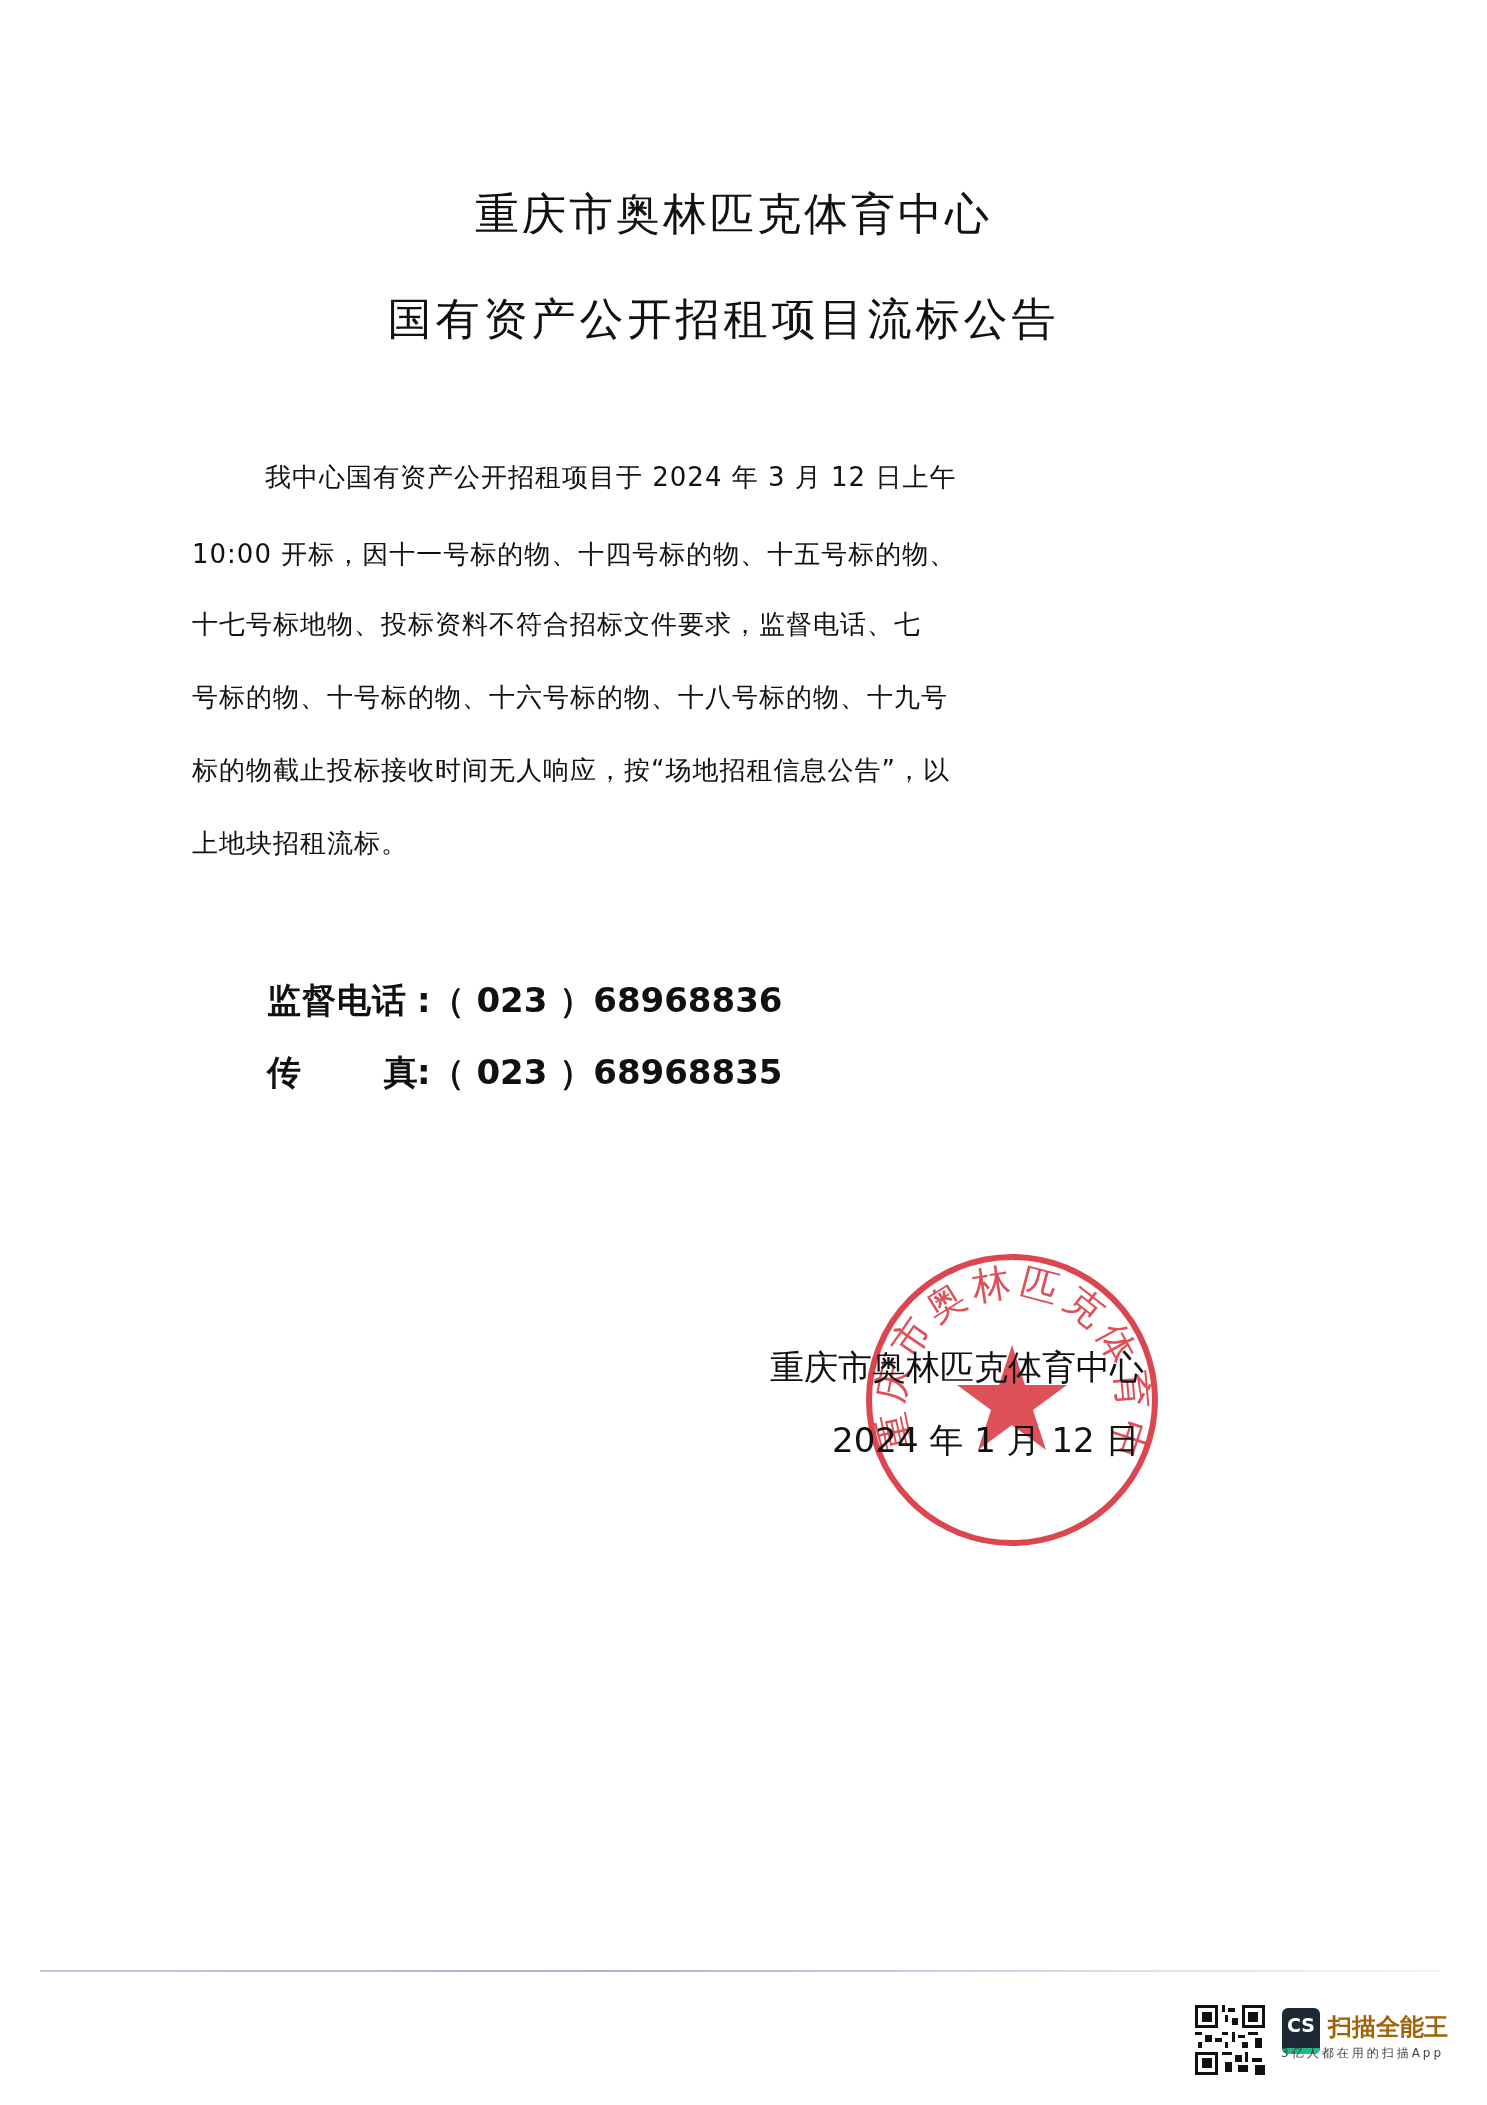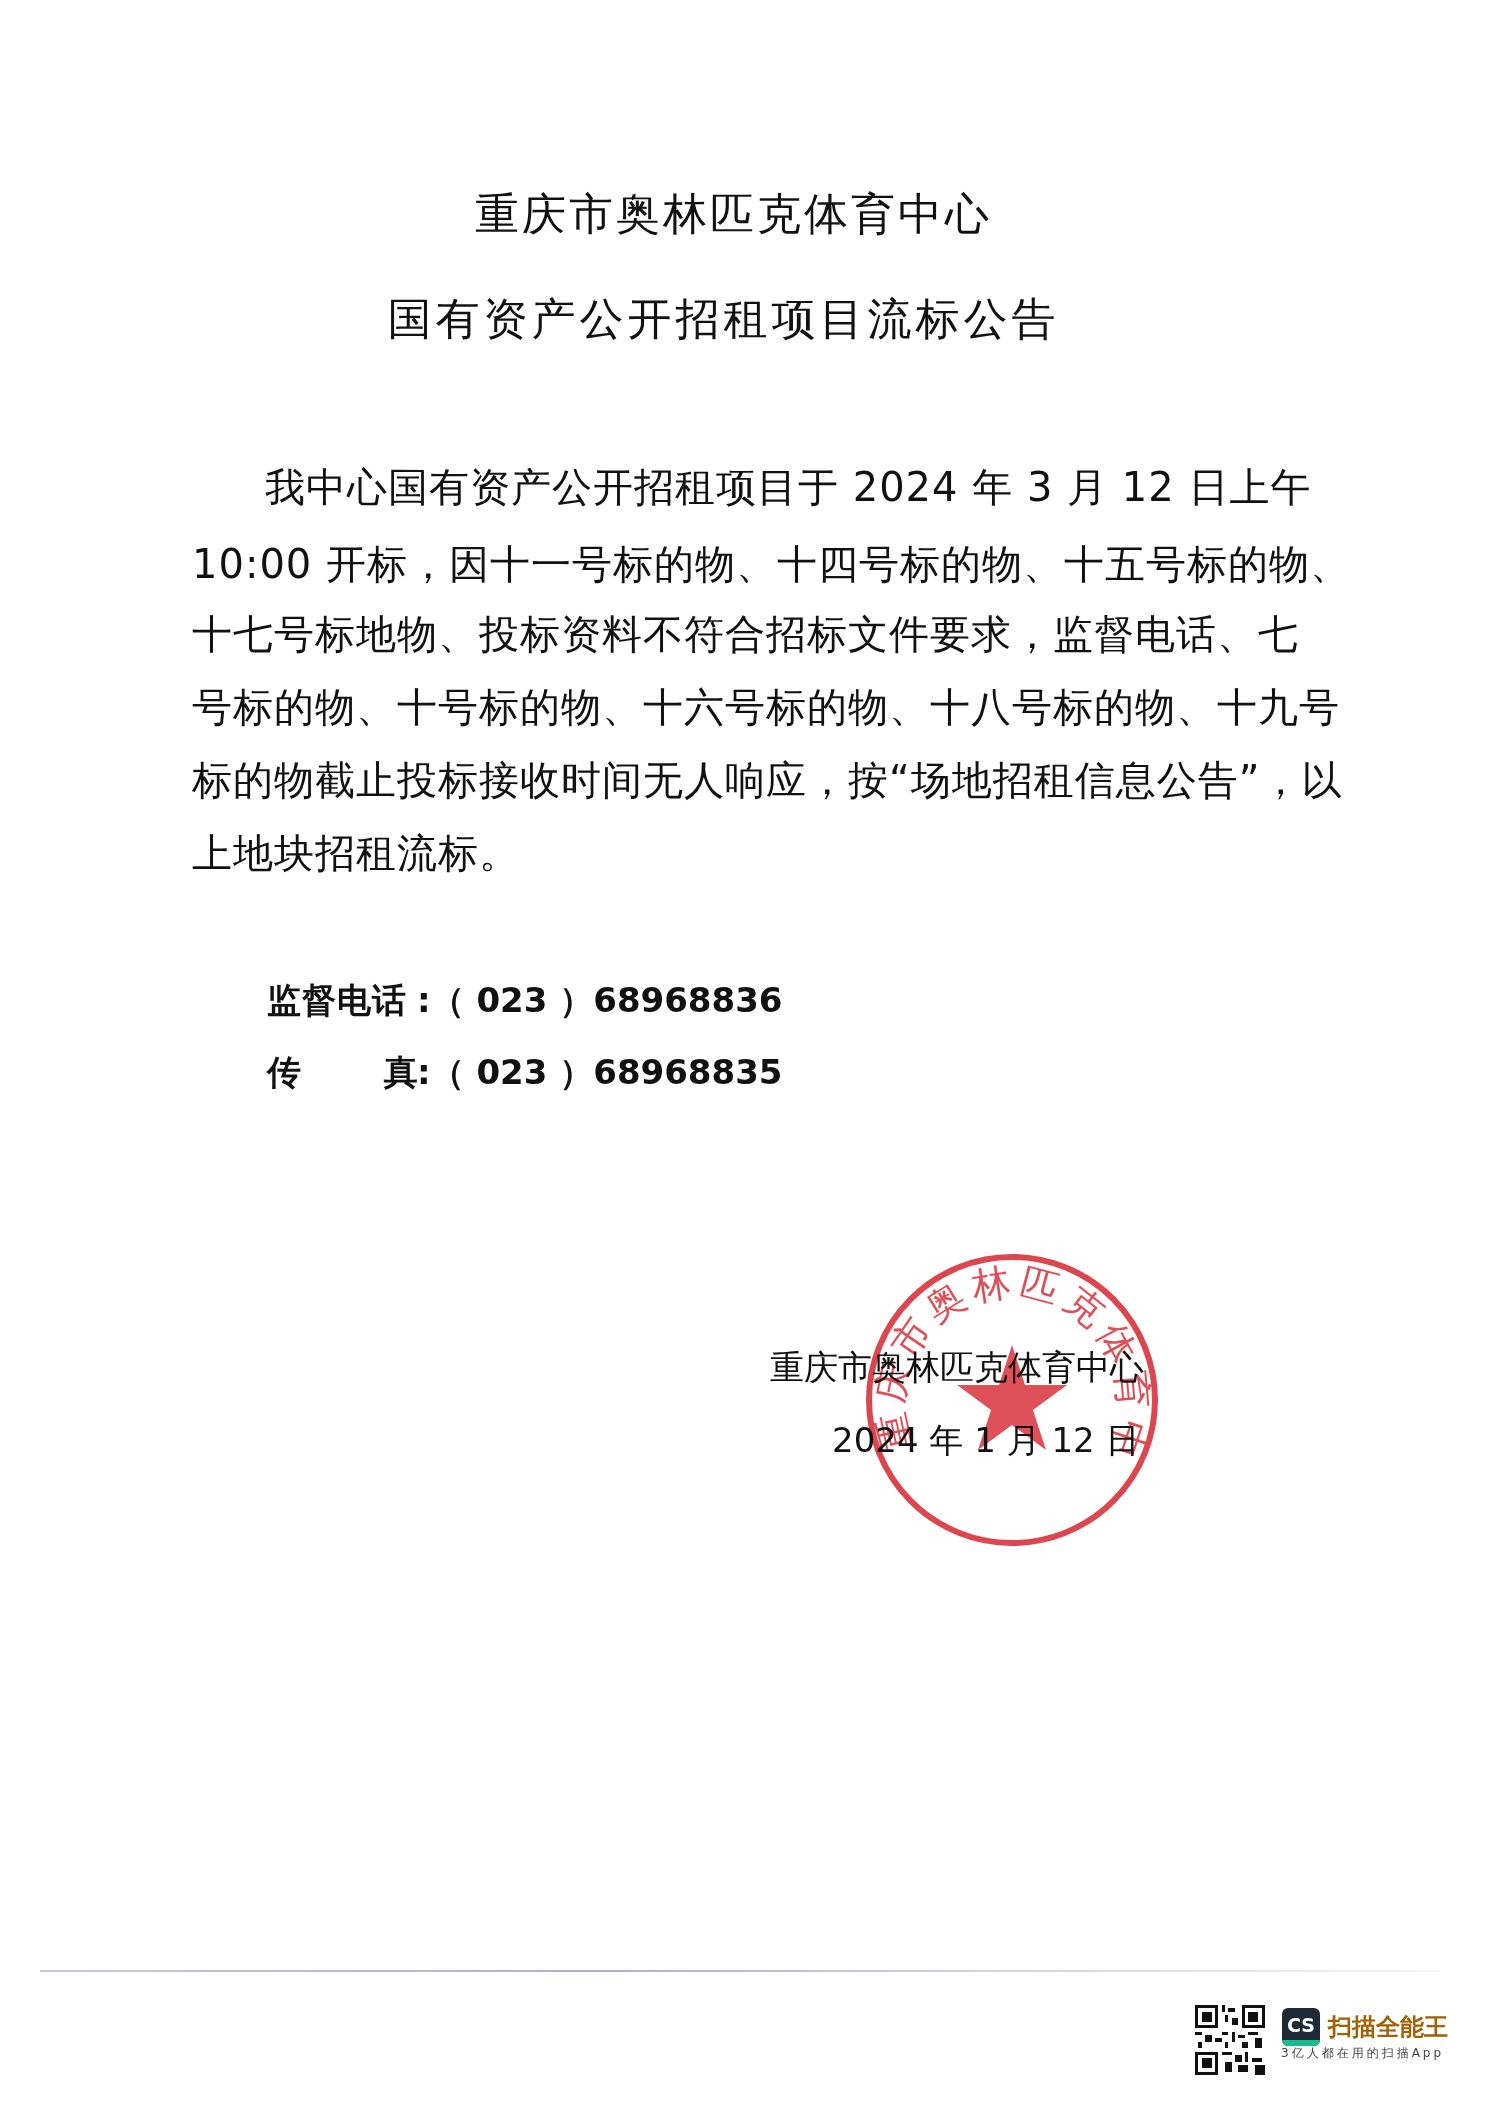--- a/index.html
+++ b/index.html
@@ -7,41 +7,41 @@
       width: 1487px; height: 2105px; background: #ffffff; position: relative; overflow: hidden;
       font-family: "DejaVu Sans", "Liberation Sans", sans-serif; color: #111111;
     }
     .title {
       position: absolute; left: 0; width: 1487px; text-align: center;
       font-size: 44px; letter-spacing: 3px; font-weight: normal;
     }
     #title1 { top: 185px; left: -10px; }
     #title2 { top: 290px; left: -20px; letter-spacing: 4px; }
     .para-line {
-      position: absolute; left: 192px; font-size: 40px; white-space: nowrap; letter-spacing: 1px;
+      position: absolute; left: 192px; font-size: 26px; white-space: nowrap; letter-spacing: 1px;
     }
     .contact {
       position: absolute; left: 267px; font-size: 34px; white-space: nowrap; font-weight: bold;
     }
     .contact .label { display: inline-block; width: 150px; letter-spacing: 1px; }
     .contact .label.spaced { letter-spacing: 0; }
     .sign {
       position: absolute; font-size: 34px; white-space: nowrap; z-index: 2;
     }
     .seal {
       position: absolute; left: 862px; top: 1250px; width: 300px; height: 300px; z-index: 1;
     }
     .rule {
       position: absolute; left: 40px; top: 1970px; width: 1400px; height: 2px;
       background: linear-gradient(to right, #c8c8e0, #b0b0d0 40%, #e0e0ee 80%, #f4f4f8);
     }
     .cs-badge { position: absolute; left: 1195px; top: 2005px; width: 292px; height: 90px; }
     .qr { position: absolute; left: 0; top: 0; width: 70px; height: 70px; }
     .cs-logo {
-      position: absolute; left: 87px; top: 3px; width: 38px; height: 38px; border-radius: 6px;
+      position: absolute; left: 87px; top: 3px; width: 38px; height: 46px; border-radius: 6px;
       background: #1d2a35; color: #fff; font-weight: bold; font-size: 19px; text-align: center; line-height: 34px;
       overflow: hidden; font-family: "DejaVu Sans", sans-serif;
     }
     .cs-logo::after {
       content: ""; position: absolute; left: 0; bottom: 0; width: 100%; height: 6px; background: #19bc8b;
     }
     .cs-name { position: absolute; left: 133px; top: 6px; font-size: 24px; color: #a16207; font-weight: bold; white-space: nowrap; }
     .cs-slogan { position: absolute; left: 86px; top: 40px; font-size: 12px; color: #444; letter-spacing: 3px; white-space: nowrap; }
   </style>
 </head>

